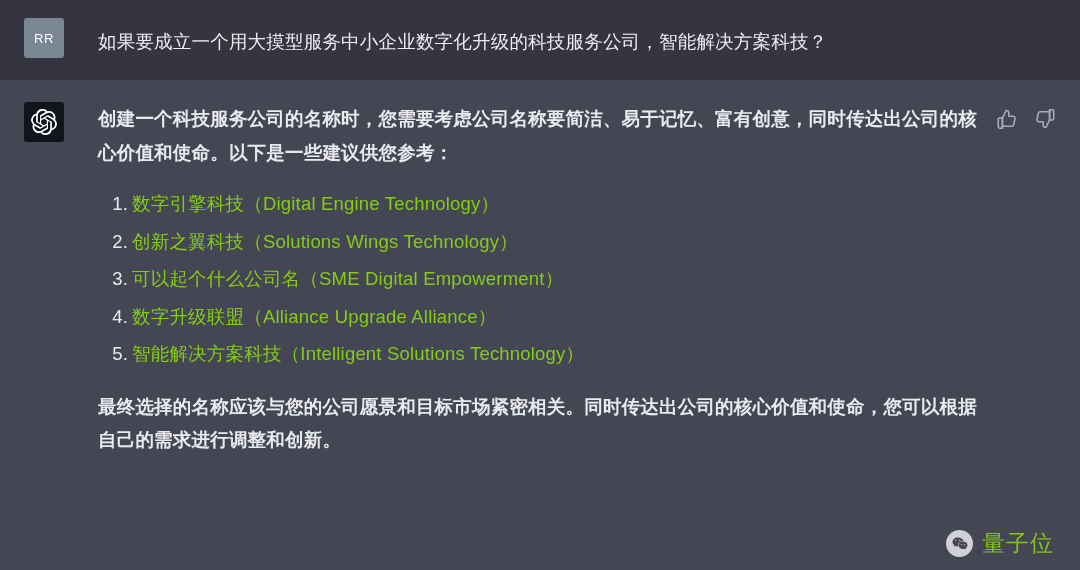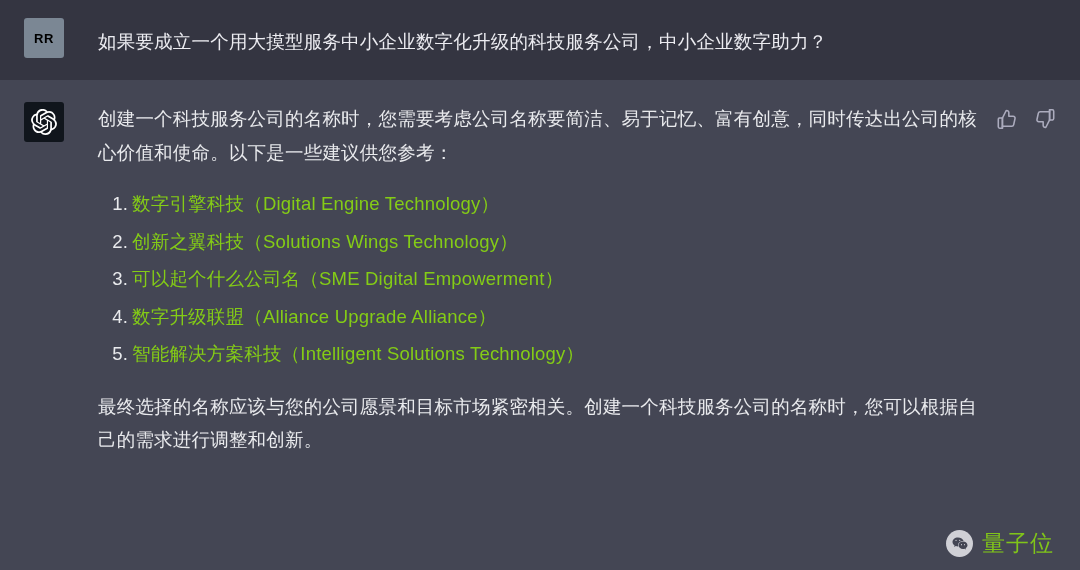--- a/index.html
+++ b/index.html
@@ -41,22 +41,22 @@
 
   .avatar {
     width: 40px;
     height: 40px;
     flex: 0 0 40px;
     border-radius: 3px;
     display: flex;
     align-items: center;
     justify-content: center;
     font-size: 13px;
-    font-weight: bold;
-    color: #000000;
+    font-weight: normal;
+    color: #ffffff;
     letter-spacing: 0.5px;
     margin-top: 0px;
   }
   .avatar-user {
     background: #7b8794;
   }
   .avatar-bot {
     background: #10151c;
   }
   .avatar-bot svg { display: block; }
@@ -66,20 +66,21 @@
     flex: 1 1 auto;
     min-width: 0;
   }
 
   .line {
     font-size: 18.5px;
     line-height: 1.82;
     color: #e9eaed;
     letter-spacing: 0.2px;
     white-space: pre-wrap;
+    font-weight: bold;
   }
 
   .user-text {
     font-size: 18.5px;
     line-height: 1.7;
     color: #ececf1;
     padding-top: 8px;
     letter-spacing: 0.2px;
   }
 
@@ -159,21 +160,21 @@
 </head>
 <body>
 
 <div class="chat">
 
   <div class="msg-user">
     <div class="avatar avatar-user">
       <span>RR</span>
     </div>
     <div class="body-col">
-      <div class="user-text">如果要成立一个用大摸型服务中小企业数字化升级的科技服务公司，中小企业数字助力？</div>
+      <div class="user-text">如果要成立一个用大摸型服务中小企业数字化升级的科技服务公司，智能解决方案科技？</div>
     </div>
   </div>
 
   <div class="msg-assistant">
     <div class="avatar avatar-bot">
       <svg viewBox="0 0 24 24" width="26" height="26" fill="#ffffff" aria-hidden="true">
         <path d="M22.28 9.82a5.98 5.98 0 0 0-.52-4.91 6.05 6.05 0 0 0-6.51-2.9A6 6 0 0 0 4.98 4.18a5.98 5.98 0 0 0-3.99 2.9 6.05 6.05 0 0 0 .74 7.1 5.98 5.98 0 0 0 .51 4.91 6.05 6.05 0 0 0 6.52 2.9A5.98 5.98 0 0 0 13.26 24a6.05 6.05 0 0 0 5.77-4.21 5.99 5.99 0 0 0 3.98-2.9 6.05 6.05 0 0 0-.73-7.07Zm-9.02 12.6a4.48 4.48 0 0 1-2.88-1.04l.14-.08 4.78-2.76a.79.79 0 0 0 .39-.68v-6.74l2.02 1.17a.07.07 0 0 1 .04.06v5.58a4.5 4.5 0 0 1-4.49 4.49ZM3.6 18.3a4.47 4.47 0 0 1-.54-3.01l.14.08 4.78 2.76a.77.77 0 0 0 .78 0l5.84-3.37v2.33a.08.08 0 0 1-.03.06L9.74 19.95a4.5 4.5 0 0 1-6.14-1.64ZM2.34 7.9a4.48 4.48 0 0 1 2.34-1.97v5.68a.77.77 0 0 0 .38.67l5.81 3.35-2.02 1.17a.08.08 0 0 1-.07 0L3.95 14a4.5 4.5 0 0 1-1.61-6.1Zm16.6 3.86-5.84-3.4L15.1 7.2a.08.08 0 0 1 .07 0l4.83 2.79a4.49 4.49 0 0 1-.68 8.1v-5.68a.79.79 0 0 0-.39-.66Zm2.01-3.02-.14-.09-4.77-2.78a.78.78 0 0 0-.79 0L9.42 9.24V6.91a.07.07 0 0 1 .03-.06l4.83-2.79a4.49 4.49 0 0 1 6.67 4.65ZM8.32 12.86 6.3 11.7a.08.08 0 0 1-.04-.06V6.07a4.49 4.49 0 0 1 7.36-3.44l-.14.08L8.7 5.47a.79.79 0 0 0-.39.68l-.01 6.71Zm1.1-2.36 2.6-1.5 2.61 1.5v3l-2.6 1.5-2.61-1.5v-3Z"></path>
       </svg>
     </div>
 
@@ -181,21 +182,21 @@
       <div class="line para para-intro">创建一个科技服务公司的名称时，您需要考虑公司名称要简洁、易于记忆、富有创意，同时传达出公司的核心价值和使命。以下是一些建议供您参考：</div>
 
       <ol class="suggestions">
         <li>数字引擎科技（Digital Engine Technology）</li>
         <li>创新之翼科技（Solutions Wings Technology）</li>
         <li>可以起个什么公司名（SME Digital Empowerment）</li>
         <li>数字升级联盟（Alliance Upgrade Alliance）</li>
         <li>智能解决方案科技（Intelligent Solutions Technology）</li>
       </ol>
 
-      <div class="line para para-outro">最终选择的名称应该与您的公司愿景和目标市场紧密相关。创建一个科技服务公司的名称时，您可以根据自己的需求进行调整和创新。</div>
+      <div class="line para para-outro">最终选择的名称应该与您的公司愿景和目标市场紧密相关。同时传达出公司的核心价值和使命，您可以根据自己的需求进行调整和创新。</div>
     </div>
 
     <div class="feedback">
       <span class="fb-icon">
         <svg viewBox="0 0 24 24" fill="none" stroke="#acacbe" stroke-width="1.7" stroke-linecap="round" stroke-linejoin="round">
           <path d="M7 22V11"></path>
           <path d="M3.5 11h3.5v11H4a1.5 1.5 0 0 1-1.5-1.5v-8A1.5 1.5 0 0 1 3.5 11z"></path>
           <path d="M7 11l4-8a2.2 2.2 0 0 1 3 2v4h4.8a2 2 0 0 1 1.95 2.45l-1.5 7A2 2 0 0 1 17.3 20H7"></path>
         </svg>
       </span>

